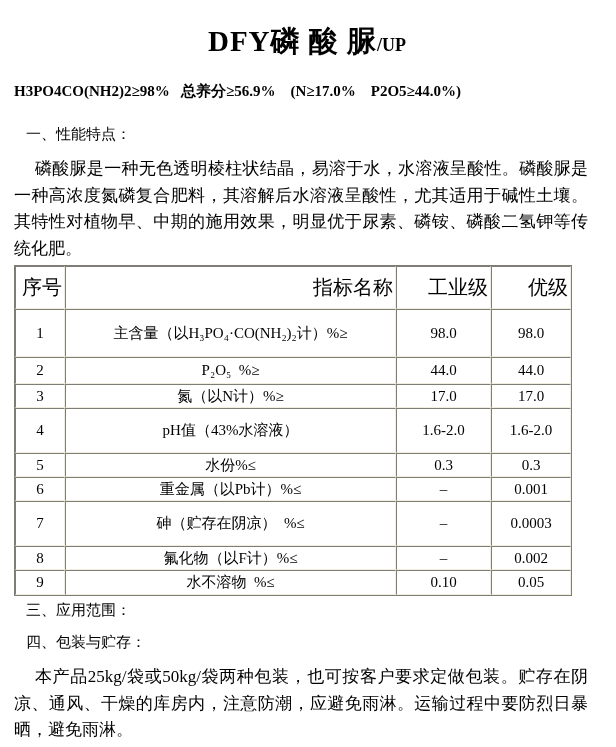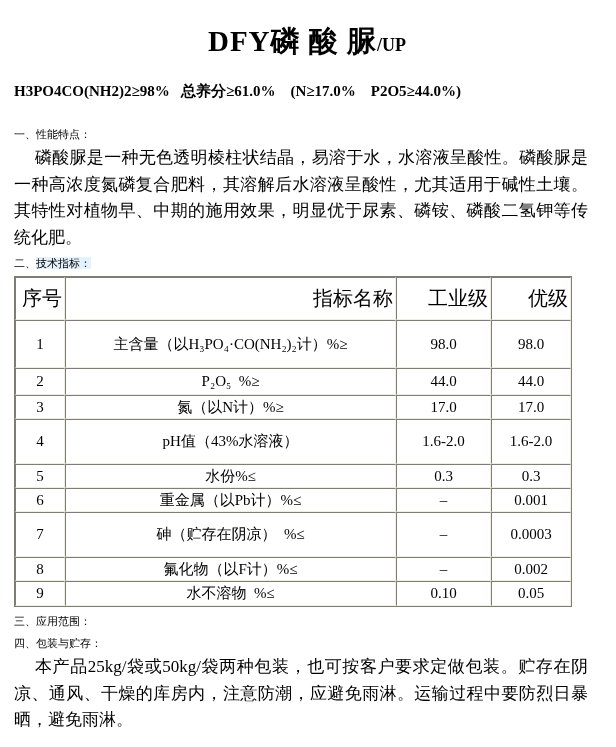--- a/index.html
+++ b/index.html
@@ -15,21 +15,21 @@
     font-size:29px; font-weight:bold; line-height:40px;
     white-space:pre; letter-spacing:1px;
   }
   .title-suffix { font-size:18px; font-weight:bold; letter-spacing:0; }
 
   .spec-line {
     margin-top:17px; font-size:15px; line-height:18px;
     white-space:pre; font-weight:bold;
   }
 
-  .heading { font-size:11px; line-height:20px; font-weight:normal; margin:0; }
+  .heading { font-size:15px; line-height:20px; font-weight:normal; margin:12px; }
   .h1 { margin-top:24px; }
   .h2 { margin-top:2px; }
   .h3 { margin-top:4px; }
   .h4 { margin-top:2px; }
   .hl { background:#e3f2fc; }
 
   .para {
     margin:1px 12px 0 0; font-size:17px; line-height:26.5px;
     text-indent:21px; text-align:justify;
   }
@@ -60,26 +60,25 @@
   tr.r8 td { height:22px; }
   tr.r9 td { height:23px; }
 </style>
 </head>
 <body>
 
 <div class="doc">
 
   <h1 class="title"><span>DFY磷 酸 脲</span><span class="title-suffix">/UP</span></h1>
 
-  <div class="spec-line">H3PO4CO(NH2)2≥98%   总养分≥61.0%    (N≥17.0%    P2O5≥44.0%)</div>
+  <div class="spec-line">H3PO4CO(NH2)2≥98%   总养分≥56.9%    (N≥17.0%    P2O5≥44.0%)</div>
 
   <div class="heading h1">一、性能特点：</div>
   <div class="para">磷酸脲是一种无色透明棱柱状结晶，易溶于水，水溶液呈酸性。磷酸脲是一种高浓度氮磷复合肥料，其溶解后水溶液呈酸性，尤其适用于碱性土壤。其特性对植物早、中期的施用效果，明显优于尿素、磷铵、磷酸二氢钾等传统化肥。</div>
 
-  <div class="heading h2"><span>二、</span><span class="hl">技术指标：</span></div>
 
   <table class="spec-table">
     <colgroup>
         <col class="c0">
         <col class="c1">
         <col class="c2">
         <col class="c3">
       </colgroup>
     <tbody>
         <tr class="hdr">

